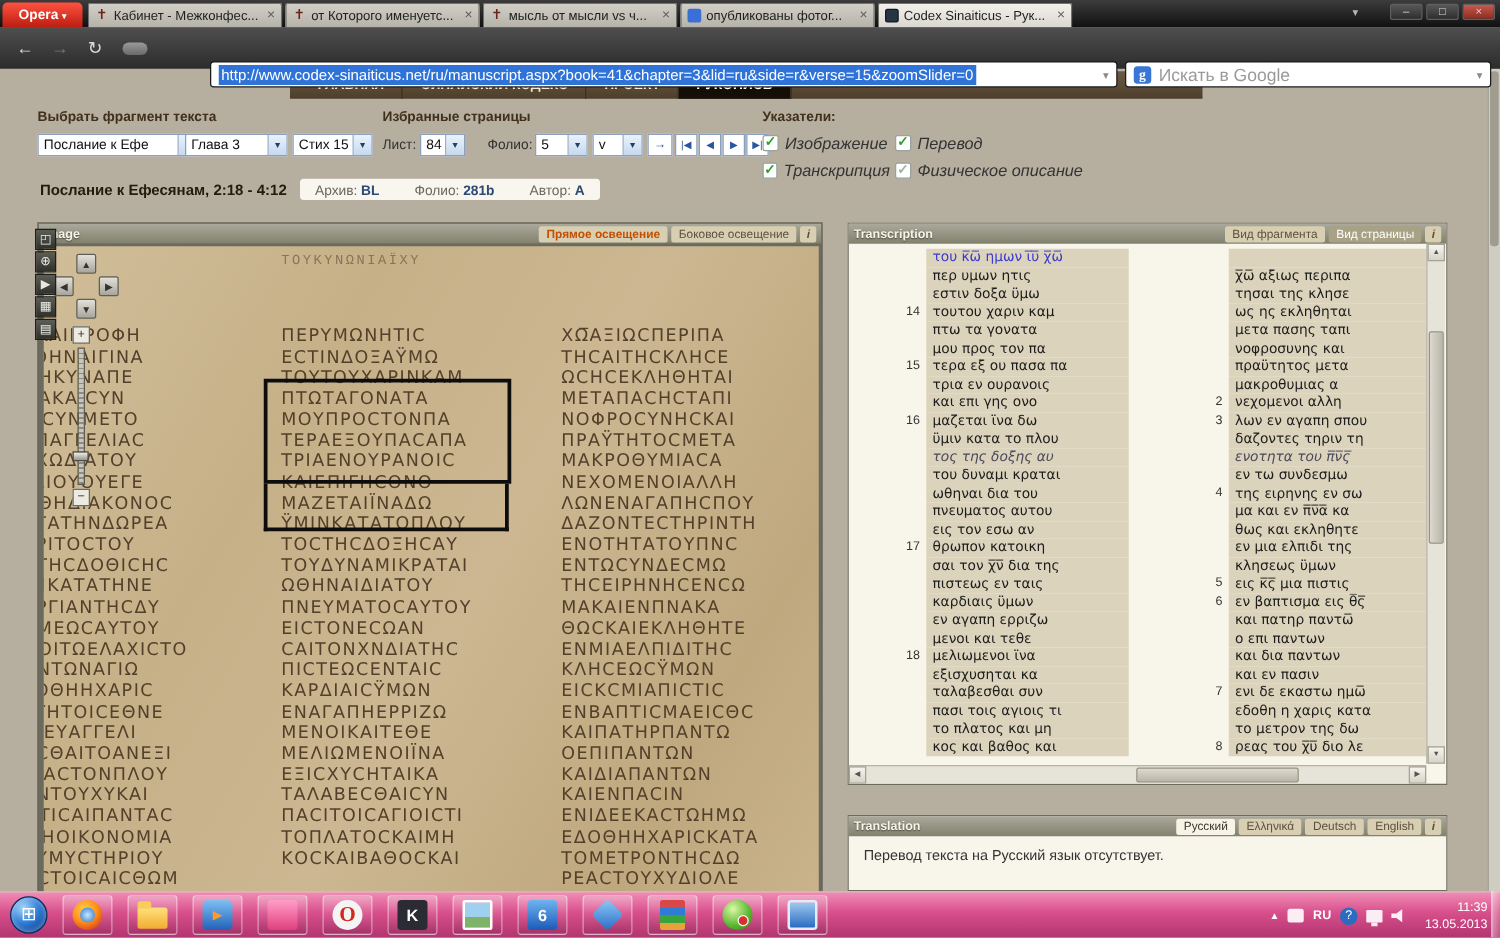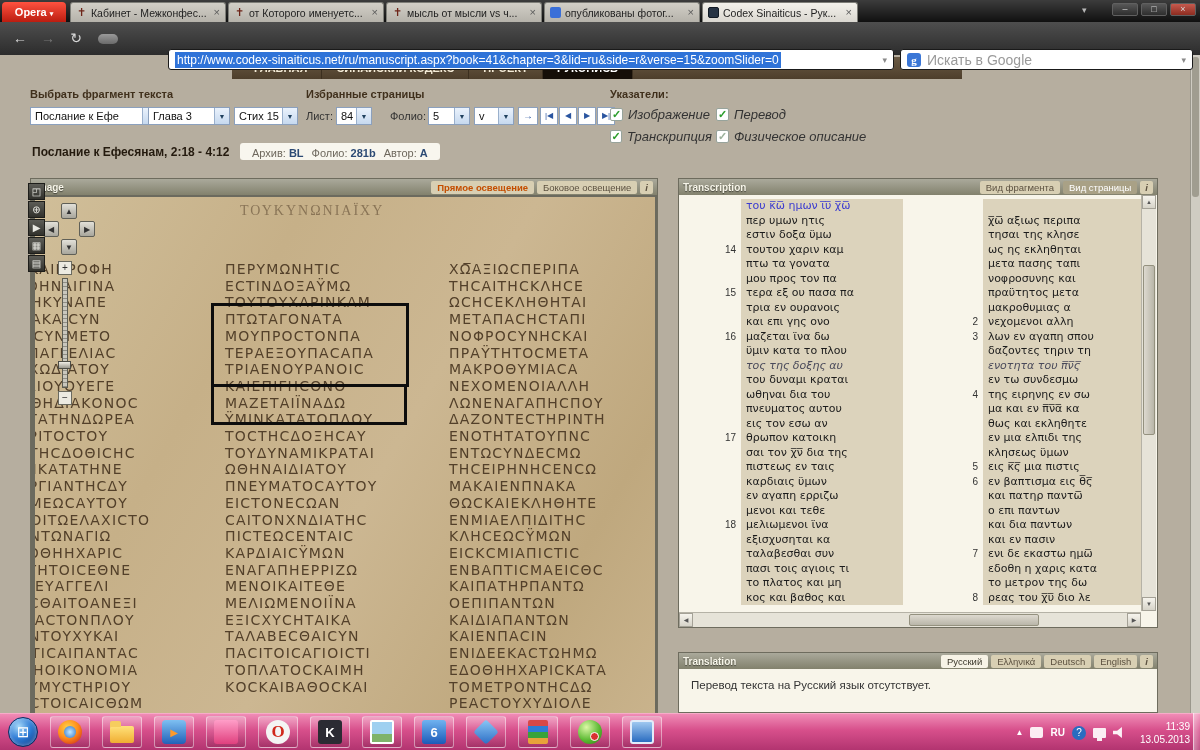--- a/index.html
+++ b/index.html
@@ -94,21 +94,21 @@
   .cb-box { width:13px; height:13px; background:#fff; border:1px solid #97a39b;
             border-radius:2px; color:#2e9e2e; font-size:11px; line-height:11px;
             text-align:center; font-weight:bold; }
   .cb-box::before { content:"✓"; }
   .cb.muted .cb-box { color:#9cb29c; }
   .cb-label { font-size:13px; color:#333; white-space:nowrap;font-style:italic; }
 
   .passage-title { position:absolute; left:32px; top:90px; font-size:12px;
                    font-weight:bold; color:#241a0e; }
   .meta-pill { position:absolute; left:240px; top:88px; height:17px; background:#f8f6ee;
-               border-radius:3px; display:flex; align-items:center; gap:8px; padding:0 12px; }
+               border-radius:3px; display:flex; align-items:center; gap:28px; padding:0 12px; }
   .meta-k { font-size:11px; color:#6d675c; }
   .meta-v { font-size:11px; color:#2c4a74; font-weight:bold; margin-left:3px; }
 
   
   .tool-strip { position:absolute; left:28px; top:128px; z-index:5; }
   .ts-btn { width:17px; height:17px; margin-bottom:1px; background:linear-gradient(#5d5d57,#31312c);
             border:1px solid #1d1d1a; color:#e8e8e2; font-size:10px; text-align:center;
             line-height:15px; }
 
   
@@ -121,22 +121,22 @@
             border-radius:2px; font-size:9.5px; color:#5c5140; white-space:nowrap; }
   .ph-btn.hot { color:#c44e00; font-weight:bold; }
   .ph-btn.pressed { background:#a9a186; color:#fff; }
   .ph-btn.lit { background:#f7f3e6; color:#3c382c; }
   .ph-btn.info { padding:0 5px; font-weight:bold; font-style:italic; }
 
   .image-panel { left:30px; top:123px; width:628px; height:535px; background:#55544a; }
   .image-body { position:absolute; left:0; top:16px; right:0; bottom:0; background:#6b6a5e; }
   .manuscript { position:absolute; left:4px; top:2px; width:620px; height:517px; overflow:hidden;
                 background:linear-gradient(120deg,#d0be99 0%,#c6b088 30%,#ccb792 55%,#bfa87e 82%,#c9b38c 100%); }
-  .ms-topline { position:absolute; left:205px; top:6px; font-family:Liberation Serif, serif;
-                font-size:14px; letter-spacing:2px; color:rgba(86,66,44,.55); }
+  .ms-topline { position:absolute; left:190px; top:6px; font-family:Liberation Mono, monospace;
+                font-size:11px; letter-spacing:2px; color:rgba(86,66,44,.55); }
   .ms-col { position:absolute; top:64px; }
   .ms-col.c1 { left:-28px; width:200px; }
   .ms-col.c2 { left:190px; width:218px; }
   .ms-col.c3 { left:414px; width:218px; }
   .ms-line { white-space:nowrap; font-family:"DejaVu Sans",sans-serif; font-size:14px;
              line-height:16.7px; letter-spacing:1.2px; color:#53402a; }
   .hl1 { position:absolute; left:176px; top:106px; width:198px; height:84px;
          border:3px solid #0d0d0d; }
   .hl2 { position:absolute; left:176px; top:190px; width:196px; height:38px;
          border:3px solid #0d0d0d; border-top:none; }

